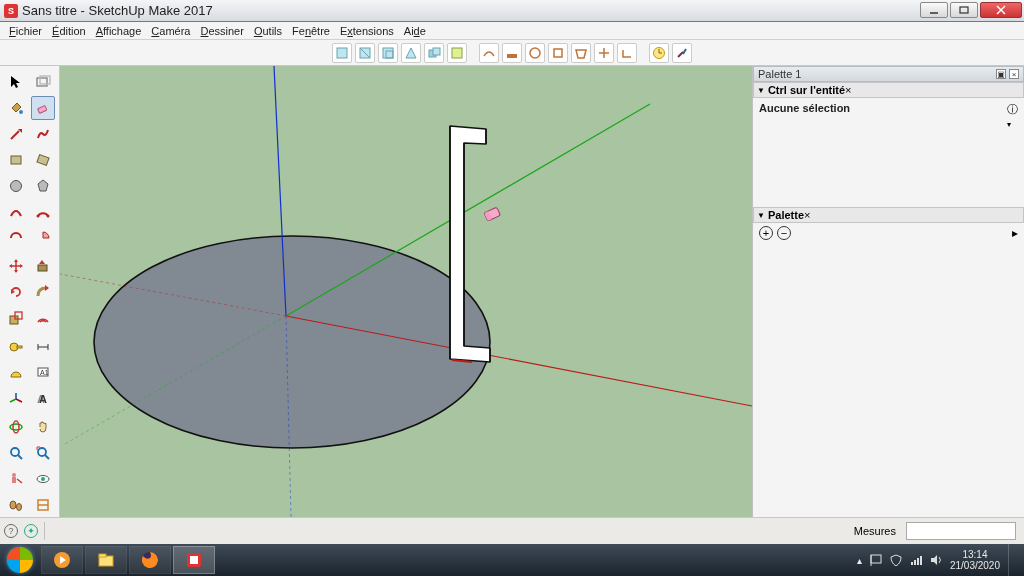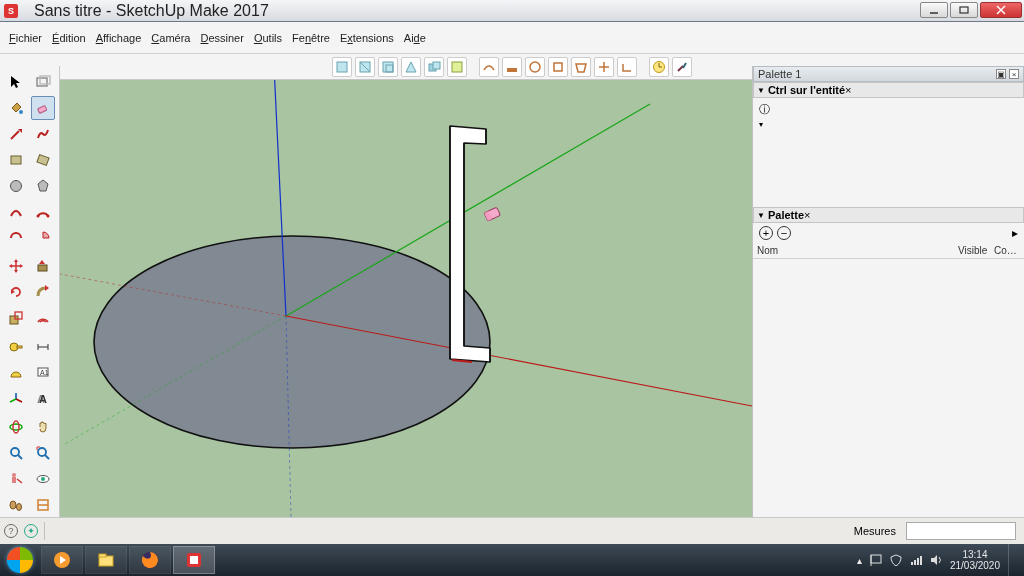--- a/index.html
+++ b/index.html
@@ -28,34 +28,34 @@
     padding-left: 4px;
   }
   .titlebar .appicon {
     width: 14px; height: 14px;
     background: #d33; color: #fff;
     display:flex;align-items:center;justify-content:center;
     font-size:9px; font-weight:bold;
     margin-right: 4px;
     border-radius:2px;
   }
-  .titlebar .title { color:#222; font-size: 16px; margin-left: 12px; }
+  .titlebar .title { color:#222; font-size: 13px; }
   .titlebar .winbtns { margin-left: auto; display:flex; height:100%; }
   .winbtn {
     width: 28px; height: 16px; margin: 2px 2px 0 0;
     border: 1px solid #888; background: linear-gradient(#fafafa,#d8d8d8);
     display:flex;align-items:center;justify-content:center;
     font-size:11px; color:#333; cursor:pointer;
     border-radius:2px;
   }
   .winbtn.close { background: linear-gradient(#e66,#c33); color:#fff; border-color:#933; width:42px; }
   
   .menubar {
     position:relative; z-index:2;
-    height: 32px; background:#f4f4f4;
+    height: 18px; background:#f4f4f4;
     display:flex; align-items:center; gap:4px; padding: 0 6px;
     border-bottom: 1px solid #d0d0d0;
   }
   .menuitem { color:#222; cursor:pointer; padding:1px 3px; }
   .menuitem u { text-decoration: underline; }
   
   .toolbar {
     position:relative; z-index:2;
     height: 26px; background:#f4f4f4;
     display:flex; align-items:center; justify-content:center; gap:3px;
@@ -591,43 +591,39 @@
     </div>
 
     <div class="panel-sub">
       <span class="tw">▼</span>
       <span style="font-weight:bold">Ctrl sur l'entité</span>
       <span class="sp">
         <span class="ic">×</span>
       </span>
     </div>
     <div style="display:flex;align-items:flex-start;">
+      <div class="panel-body" style="flex:1">Aucune sélection</div>
       <div style="padding:4px 6px;display:flex;flex-direction:column;gap:3px;">
         <span style="cursor:pointer">ⓘ</span>
         <span style="cursor:pointer;font-size:8px">▾</span>
       </div>
     </div>
     <div style="flex:0 0 74px"></div>
 
     <div class="panel-sub">
       <span class="tw">▼</span>
       <span style="font-weight:bold">Palette</span>
       <span class="sp">
         <span class="ic">×</span>
       </span>
     </div>
     <div class="panel-ctrlrow">
       <span class="circ">+</span>
       <span class="circ">−</span>
       <span style="margin-left:auto;cursor:pointer;font-size:12px">▸</span>
-    </div>
-    <div class="layer-hdr">
-      <span class="cname">Nom</span>
-      <span class="cvis">Visible</span>
-      <span class="ccol">Co…</span>
     </div>
     <div style="flex:1"></div>
   </div>
 
   <div class="statusbar">
     <span class="status-ic">?</span>
     <span class="status-ic" style="border-color:#2a8;color:#2a8">✦</span>
     <span class="status-sep"></span>
     <div class="status-right">
       <span>Mesures</span>

